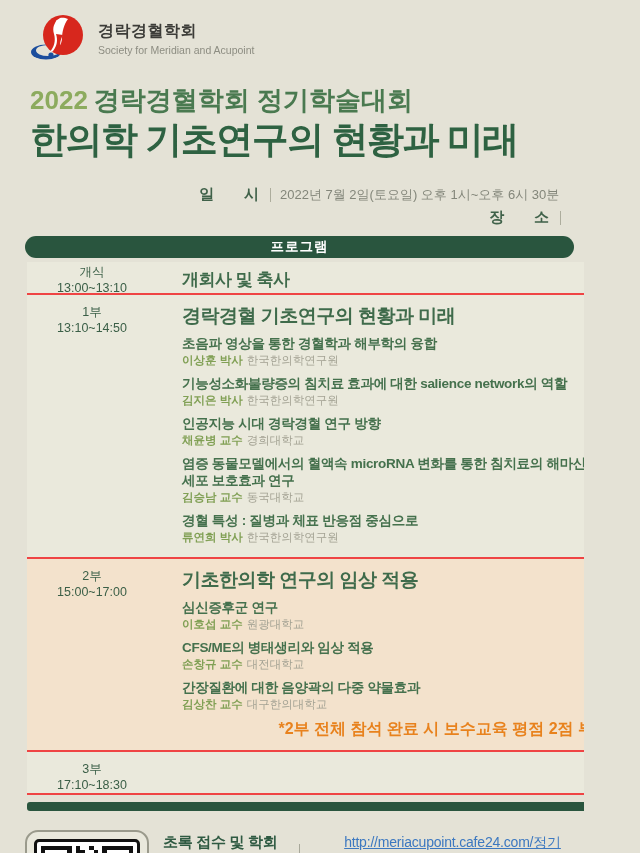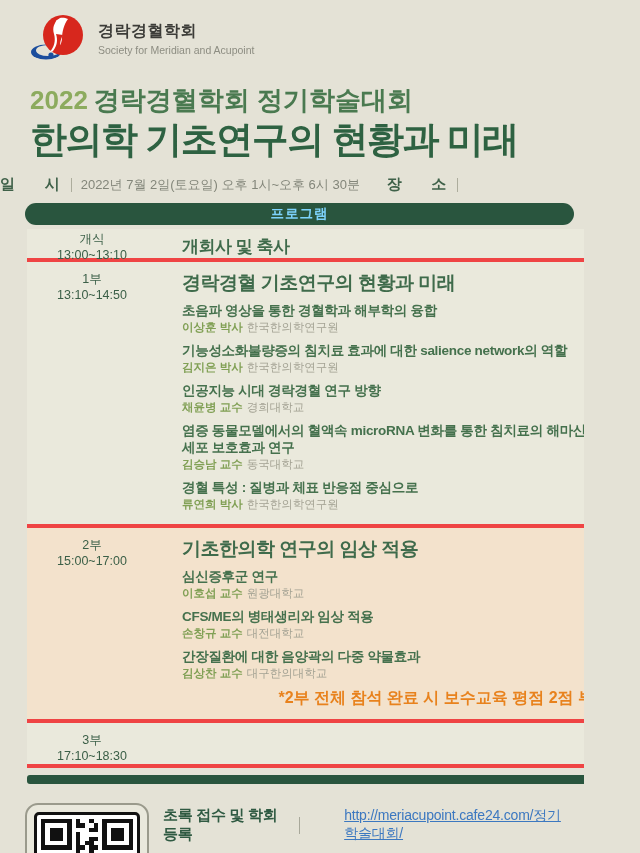--- a/index.html
+++ b/index.html
@@ -13,33 +13,33 @@
   .logo-mark { width:58px; height:48px; flex:0 0 auto; }
   .org-names { display:flex; flex-direction:column; justify-content:center; }
   .org-kr { font-size:16px; font-weight:bold; color:#3c3c38; letter-spacing:.5px; }
   .org-en { font-size:10.5px; color:#8d8d82; margin-top:2px; }
   .event-line { margin-top:24px; font-size:26px; line-height:1.1; white-space:nowrap; }
   .event-year { color:#8cab5e; font-weight:600; margin-right:6px; }
   .event-name { color:#4a7a50; font-weight:bold; }
   .main-title { margin-top:4px; font-size:37px; font-weight:800; color:#2e6242; letter-spacing:-1.5px; line-height:1.15; white-space:nowrap; }
 
   
-  .info-block { margin:14px 14px 0 0; display:flex; flex-direction:row; align-items:flex-end; gap:16px; }
+  .info-block { margin:24px 14px 0 0; display:flex; flex-direction:column; align-items:flex-end; gap:4px; }
   .info-row { display:flex; align-items:center; }
   .info-label { font-size:15px; font-weight:bold; color:#3f6149; word-spacing:1.7em; white-space:pre; }
   .info-sep { width:0; border-left:1px solid #adad9d; height:14px; margin:0 9px 0 11px; }
   .info-value { font-size:13px; color:#83867a; width:290px; }
 
   
   .program-bar { margin:9px 10px 0 25px; height:22px; background:#29553e; border-radius:11px;
                  display:flex; align-items:center; justify-content:center; }
-  .program-bar span { color:#7dd3fc; font-size:13.5px; font-weight:bold; letter-spacing:1px; }
+  .program-bar span { color:#ffffff; font-size:13.5px; font-weight:bold; letter-spacing:1px; }
   .program-table { position:relative; margin-left:27px; width:595px; margin-top:4px; }
   .watermark { position:absolute; right:-10px; top:30px; pointer-events:none; }
-  .session { position:relative; display:flex; border-bottom:4px solid #ef4444; background:#eae9dc; }
+  .session { position:relative; display:flex; border-bottom:2px solid #ef4444; background:#eae9dc; }
   .session.peach { background:#f3e2cc; }
   .session:first-child { border-top:1px solid #c6c6b5; }
   .time-col { flex:0 0 130px; text-align:center; padding-top:9px; color:#3b5f47; font-size:12.5px; font-weight:500; line-height:16px; }
   .content-col { flex:1; padding:8px 10px 10px 25px; position:relative; z-index:1; }
   .session-title { font-size:19px; font-weight:800; color:#3f6b4b; letter-spacing:-.5px; margin-bottom:6px; }
   .session-subtitle { font-size:13px; color:#44704c; margin-top:2px; }
   .talk { margin-bottom:7px; }
   .talk-title { font-size:13.5px; font-weight:bold; color:#45714d; line-height:17px; letter-spacing:-.3px; }
   .talk-speaker-line { font-size:11.5px; line-height:15px; margin-top:1px; }
   .talk-speaker { color:#81a055; font-weight:bold; margin-right:4px; }

